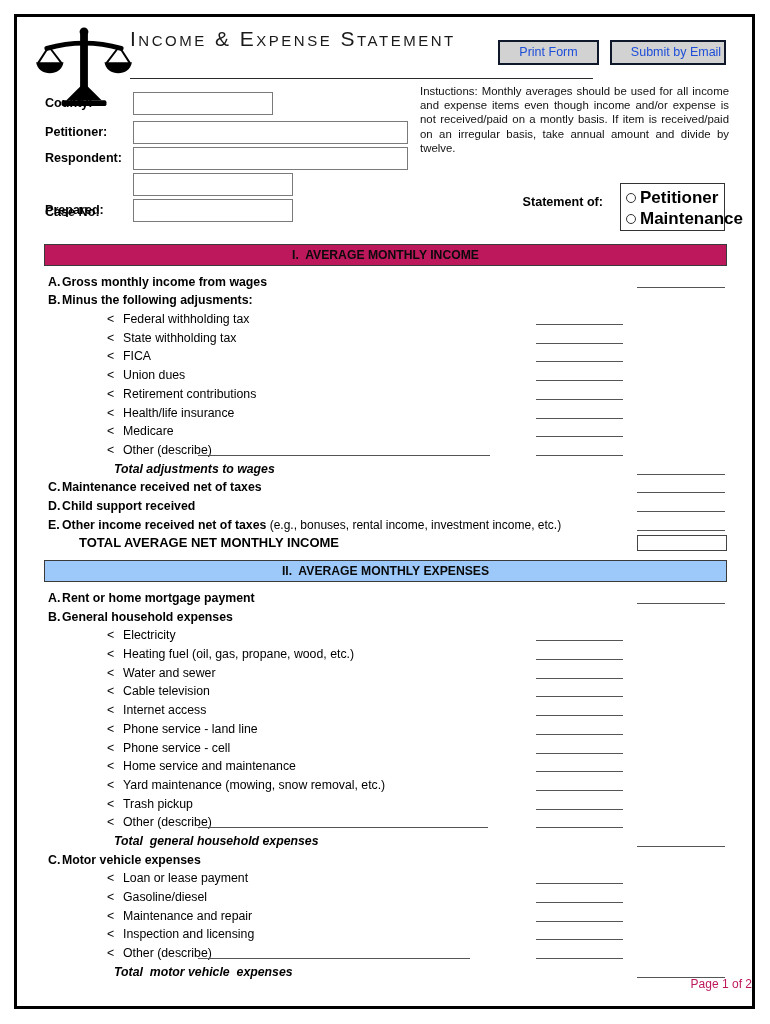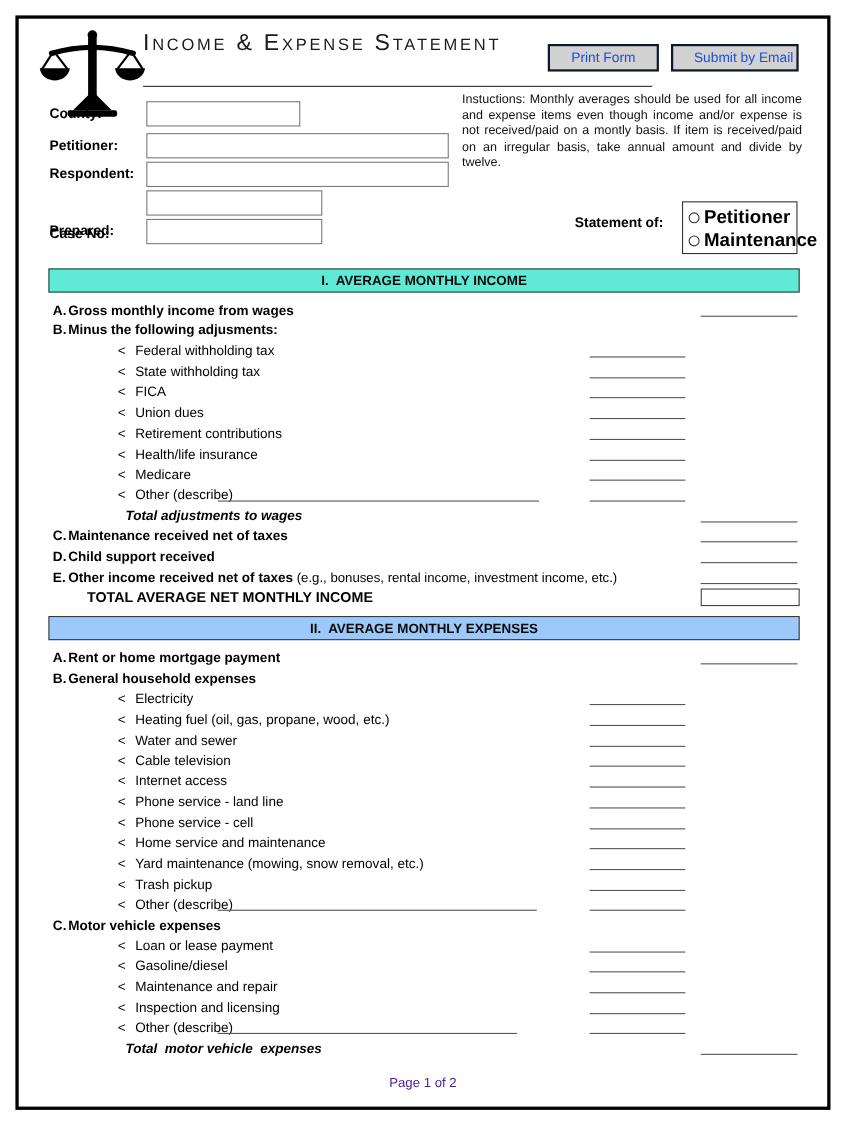--- a/index.html
+++ b/index.html
@@ -37,21 +37,21 @@
   .lbl.t { left:70px; font-weight:bold; font-style:italic; }
   .lbl.g { left:35px; font-weight:bold; font-size:13px; }
   .lt { position:absolute; left:63px; bottom:2px; font-size:12.3px; color:#000; }
   .note { font-weight:normal; font-size:12px; }
   .fill-line { position:absolute; bottom:3px; height:0; border-bottom:1.2px solid #555; }
   .fill-line.main { left:593px; width:88px; }
   .fill-line.sub { left:492px; width:87px; }
   .inline-line { position:absolute; left:154px; bottom:3px; height:0; border-bottom:1.2px solid #555; }
   .amount-box { position:absolute; left:593px; bottom:1px; width:90px; height:16px; border:1.5px solid #444; background:#fff; }
 
-  .footer { position:absolute; left:0; top:960px; width:100%; text-align:center; font-size:12px; color:#4c1d95; }
+  .footer { position:absolute; left:0; top:960px; width:100%; text-align:right; font-size:12px; color:#be185d; }
 </style>
 </head>
 <body>
 
 <div class="page">
 
   <svg class="logo" viewBox="0 0 100 86" xmlns="http://www.w3.org/2000/svg">
     <circle cx="50" cy="6" r="4.5" fill="#000"></circle>
     <rect x="46" y="8" width="8" height="56" fill="#000"></rect>
     <path d="M12 23 Q50 12 88 23" stroke="#000" stroke-width="5" fill="none" stroke-linecap="round"></path>
@@ -79,21 +79,21 @@
       <span class="radio-circle"></span>
       <span class="radio-label">Petitioner</span>
     </div>
     <div class="radio-row" style="top:25px;">
       <span class="radio-circle"></span>
       <span class="radio-label">Maintenance</span>
     </div>
   </div>
 
   <div class="form-body">
-      <div class="section-bar" style="background: #5eead4; border-color: rgb(58, 58, 58);">
+      <div class="section-bar" style="background: #be185d; border-color: rgb(58, 58, 58);">
         <span class="section-title">I.  AVERAGE MONTHLY INCOME</span>
       </div>
       <div class="frow">
         <span class="letter">A.</span>
         <span class="lbl b">Gross monthly income from wages</span>
         <span class="fill-line main" style="border-bottom-color: rgb(85, 85, 85);"></span>
       </div>
       <div class="frow">
         <span class="letter">B.</span>
         <span class="lbl b">Minus the following adjusments:</span>
@@ -222,20 +222,24 @@
       <div class="frow">
         <span class="lt">&lt;</span>
         <span class="lbl s">Trash pickup</span>
         <span class="fill-line sub" style="border-bottom-color: rgb(85, 85, 85);"></span>
       </div>
       <div class="frow">
         <span class="lt">&lt;</span>
         <span class="lbl s">Other (describe)</span>
         <span class="inline-line" style="width: 290px; border-bottom-color: rgb(85, 85, 85);"></span>
         <span class="fill-line sub" style="border-bottom-color: rgb(85, 85, 85);"></span>
+      </div>
+      <div class="frow">
+        <span class="lbl t">Total  general household expenses</span>
+        <span class="fill-line main" style="border-bottom-color: rgb(85, 85, 85);"></span>
       </div>
       <div class="frow">
         <span class="letter">C.</span>
         <span class="lbl b">Motor vehicle expenses</span>
       </div>
       <div class="frow">
         <span class="lt">&lt;</span>
         <span class="lbl s">Loan or lease payment</span>
         <span class="fill-line sub" style="border-bottom-color: rgb(85, 85, 85);"></span>
       </div>

